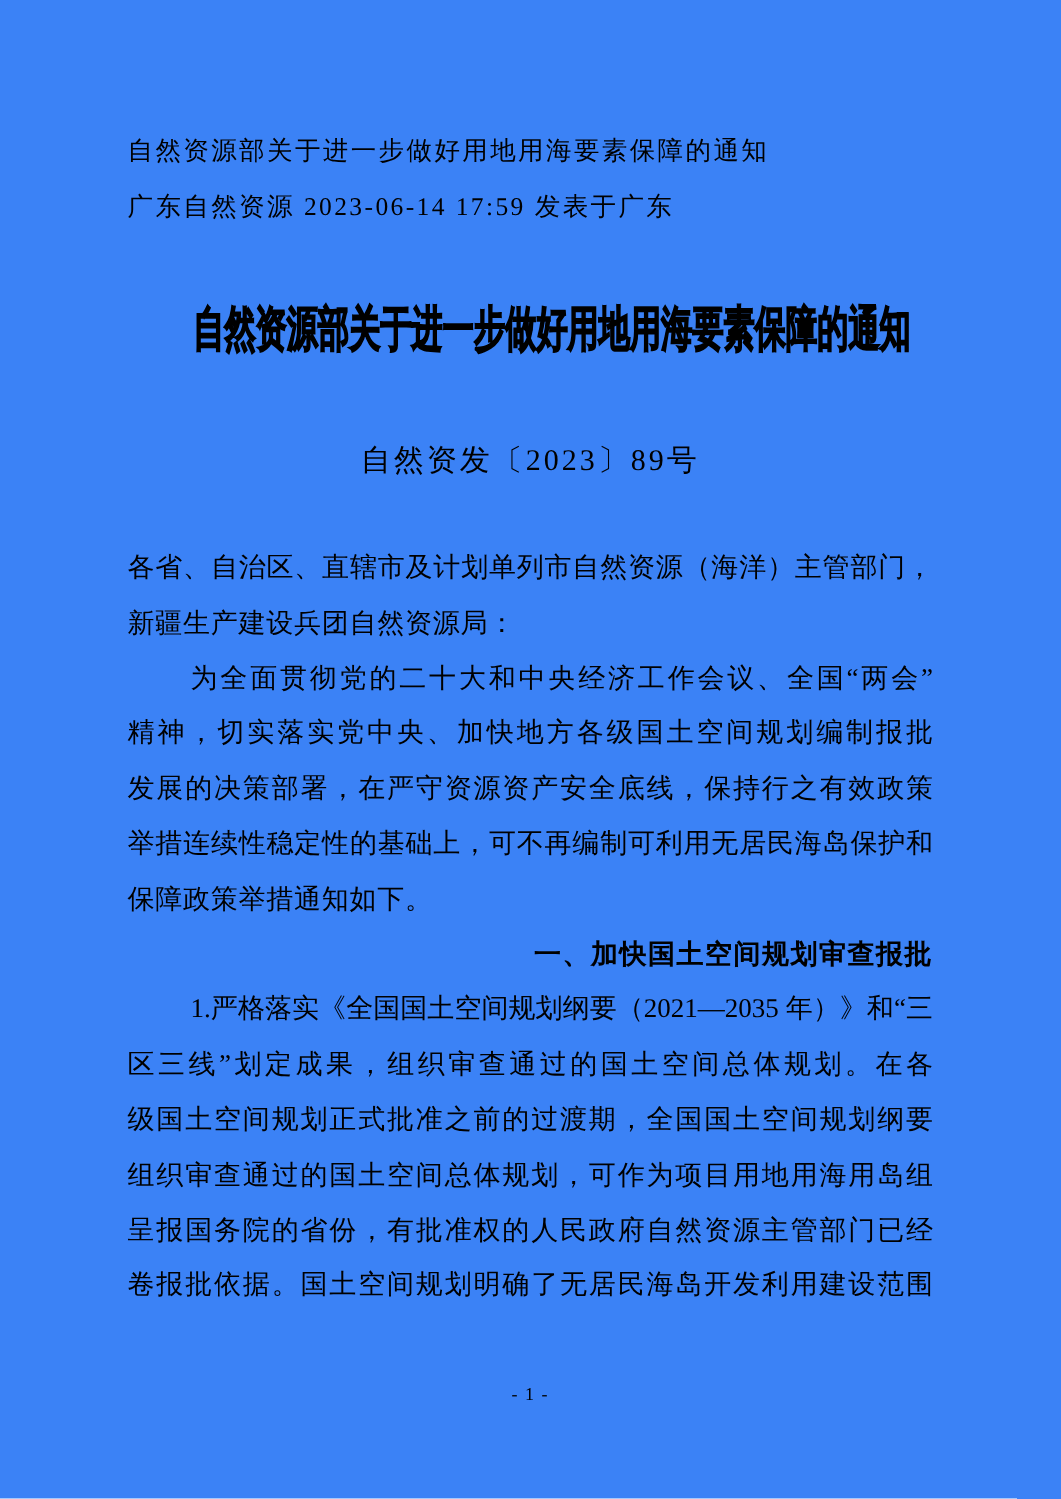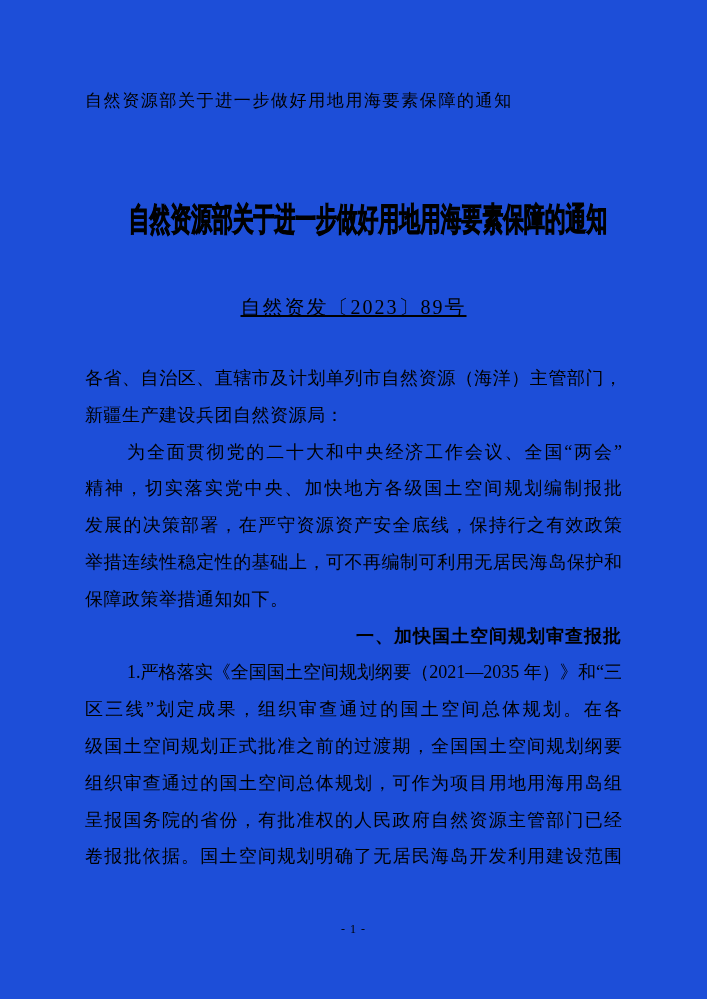--- a/index.html
+++ b/index.html
@@ -4,21 +4,21 @@
 <style>
   html, body {
     margin: 0;
     padding: 0;
     background: #ffffff;
   }
   .page {
     position: relative;
     width: 707px;
     height: 999px;
-    background: #1d4ed8;
+    background: #3b82f6;
     color: #000000;
     overflow: hidden;
     font-family: "Liberation Serif", serif;
   }
   
   .meta {
     position: absolute;
     left: 85px;
     top: 82px;
     width: 537px;
@@ -50,21 +50,20 @@
   
   .doc-number {
     position: absolute;
     left: 0;
     top: 293px;
     width: 707px;
     text-align: center;
     font-size: 20px;
     letter-spacing: 2px;
     line-height: 28px;
-    text-decoration: underline;
   }
   
   .doc-body {
     position: absolute;
     left: 85px;
     top: 360px;
     width: 537px;
     font-size: 18px;
   }
   .body-line {
@@ -99,20 +98,21 @@
     color: #000000;
   }
 </style>
 </head>
 <body>
 
 <div class="page">
 
   <div class="meta">
     <div>自然资源部关于进一步做好用地用海要素保障的通知</div>
+    <div><span>广东自然资源</span><span class="src-sep"></span><span>2023-06-14 17:59</span><span class="src-sep"></span><span>发表于广东</span></div>
   </div>
 
   <div class="big-title">
     <span class="squeeze">自然资源部关于进一步做好用地用海要素保障的通知</span>
   </div>
 
   <div class="doc-number">自然资发〔2023〕89号</div>
 
   <div class="doc-body">
 

